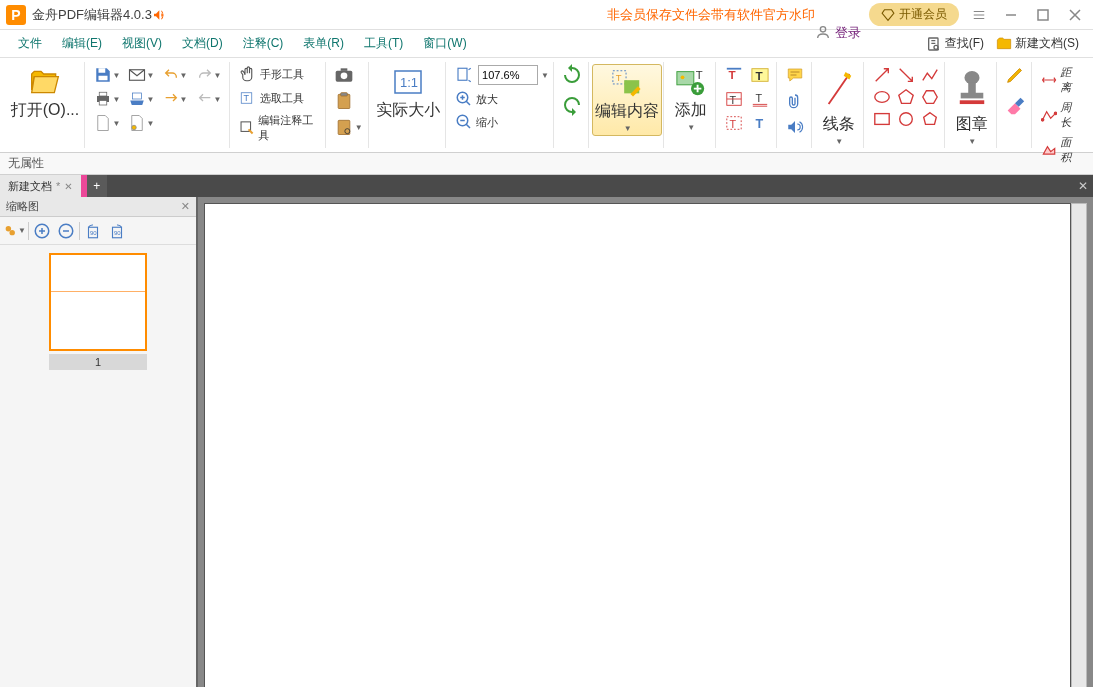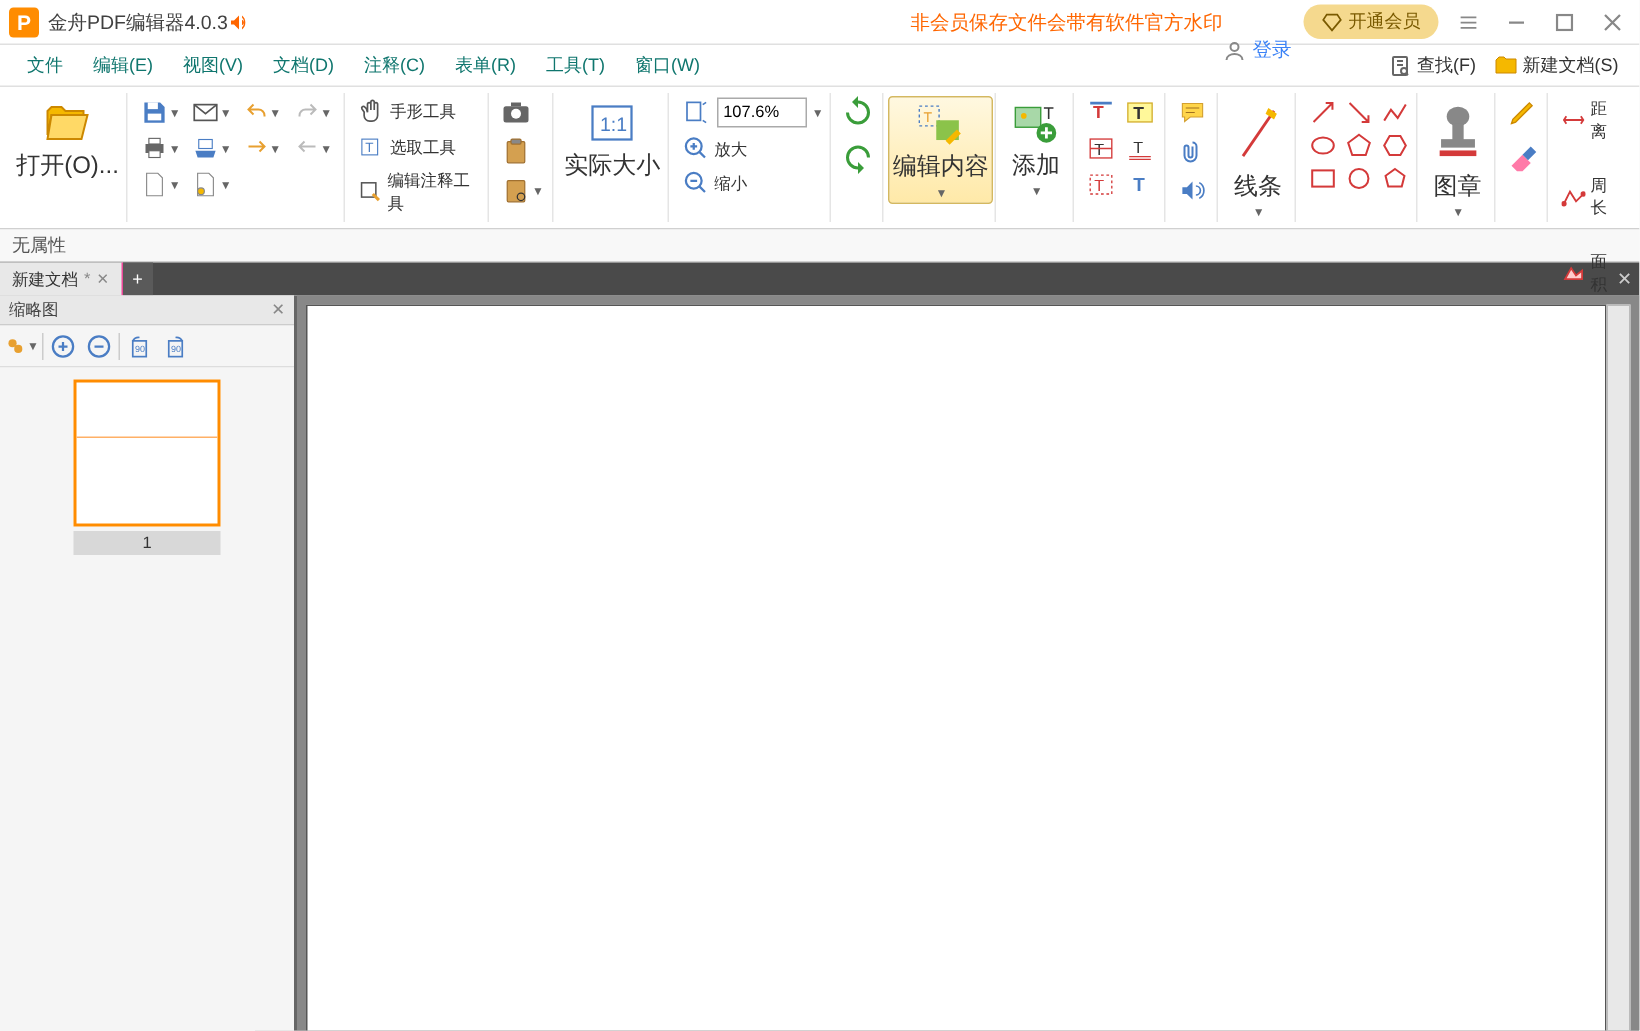--- a/index.html
+++ b/index.html
@@ -5,21 +5,21 @@
 * { margin: 0; padding: 0; box-sizing: border-box; font-family: "Microsoft YaHei", sans-serif; }
 body { width: 1093px; height: 687px; background: #f5f5f5; overflow: hidden; font-size: 12px; }
 
 
 .titlebar { height: 30px; background: #ffffff; display: flex; align-items: center; padding: 0 6px; border-bottom: 1px solid #e0e0e0; }
 .titlebar .logo { width: 20px; height: 20px; background: #ff8c00; border-radius: 3px; display: flex; align-items: center; justify-content: center; color: #fff; font-weight: bold; font-size: 14px; margin-right: 6px; }
 .titlebar .title { flex: 0 0 auto; font-size: 13px; color: #404040; }
 .titlebar .notice { flex: 1; text-align: center; color: #ff6600; font-size: 13px; display: flex; align-items: center; justify-content: space-between; gap: 4px; }
 .titlebar .notice svg { width: 16px; height: 16px; }
 .titlebar .right { display: flex; align-items: center; gap: 8px; }
-.titlebar .login { display: flex; align-items: flex-end; gap: 4px; color: #3b82f6; cursor: pointer; font-size: 13px; margin-top: 36px;}
+.titlebar .login { display: flex; align-items: flex-start; gap: 4px; color: #701a75; cursor: pointer; font-size: 13px; margin-top: 36px;}
 .titlebar .vip { background: #f5d98e; color: #7a5a00; padding: 3px 12px; border-radius: 12px; font-size: 12px; display: flex; align-items: center; gap: 4px; cursor: pointer;}
 .titlebar .win-btn { width: 24px; height: 24px; display: flex; align-items: center; justify-content: center; color: #888; cursor: pointer; }
 
 
 .menubar { height: 28px; background: #ffffff; display: flex; align-items: center; padding: 0 8px; gap: 0; border-bottom: 1px solid #e0e0e0; }
 .menubar .menu-item { padding: 4px 10px; color: #0f766e; cursor: pointer; font-size: 12px; }
 .menubar .spacer { flex: 1; }
 .menubar .search-btn { display: flex; align-items: center; gap: 3px; padding: 3px 6px; cursor: pointer; font-size: 12px; color: #333;}
 
 
@@ -38,21 +38,21 @@
 .zoom-input { width: 60px; height: 20px; border: 1px solid #aaa; font-size: 11px; padding: 0 3px; }
 .icon-grid { display: grid; grid-template-columns: repeat(2, 24px); grid-auto-rows: 22px; gap: 2px; }
 .shape-grid { display: grid; grid-template-columns: repeat(3, 22px); grid-auto-rows: 20px; gap: 2px; }
 .highlight-btn { background: linear-gradient(#fff8e0, #ffe9a8); border: 1px solid #d4b860; border-radius: 3px; padding: 2px; }
 
 
 .propbar { height: 22px; background: #f8f8f8; padding: 2px 8px; font-size: 12px; color: #555; border-bottom: 1px solid #d0d0d0; display: flex; align-items: center;}
 
 
 .tabbar { height: 22px; background: #4a4a4a; display: flex; align-items: stretch; }
-.tabbar .tab { background: #e8e8e8; padding: 2px 8px; font-size: 11px; display: flex; align-items: center; gap: 4px; border-right: 1px solid #ec4899; color: #333;}
+.tabbar .tab { background: #e8e8e8; padding: 2px 8px; font-size: 11px; display: flex; align-items: center; gap: 4px; border-right: 6px solid #ec4899; color: #333;}
 .tabbar .tab .close { color: #888; cursor: pointer; font-size: 10px;}
 .tabbar .add-tab { width: 20px; background: #5a5a5a; color: #fff; display: flex; align-items: center; justify-content: center; cursor: pointer; font-size: 12px;}
 .tabbar .close-all { margin-left: auto; width: 20px; color: #ccc; display: flex; align-items: center; justify-content: center; cursor: pointer;}
 
 
 .main { display: flex; height: 566px; background: #888; }
 
 
 .sidebar { width: 198px; background: #f0f0f0; display: flex; flex-direction: column; border-right: 2px solid #666; }
 .sidebar-header { height: 20px; background: #e8e8e8; border-bottom: 1px solid #ccc; display: flex; align-items: center; padding: 0 6px; font-size: 11px; color: #444; justify-content: space-between;}
@@ -533,21 +533,21 @@
       <div class="small-btn">
           <svg width="22" height="22" viewBox="0 0 24 24">
             <path d="M4 18l8-8 6 6-6 6H8l-4-4z" fill="#ff7aa8"></path>
             <path d="M12 10l6-6 4 4-6 6" fill="#4a7dc4"></path>
           </svg>
         </div>
     </div>
   </div>
 
   <div class="ribbon-group">
-    <div class="ribbon-col" style="gap:19px;">
+    <div class="ribbon-col" style="gap:3px;font-style:italic;">
       <div class="tool-row">
         <svg width="18" height="16" viewBox="0 0 20 16" stroke="#d43a3a" stroke-width="1.5" fill="none">
             <path d="M2 8h16M4 5l-2 3 2 3M16 5l2 3-2 3"></path>
           </svg>
         <span>距离</span>
       </div>
       <div class="tool-row">
         <svg width="18" height="16" viewBox="0 0 20 16" stroke="#d43a3a" stroke-width="1.5" fill="none">
             <path d="M2 14l5-10 5 8 6-6"></path>
             <circle cx="2" cy="14" r="1.5" fill="#d43a3a"></circle>

